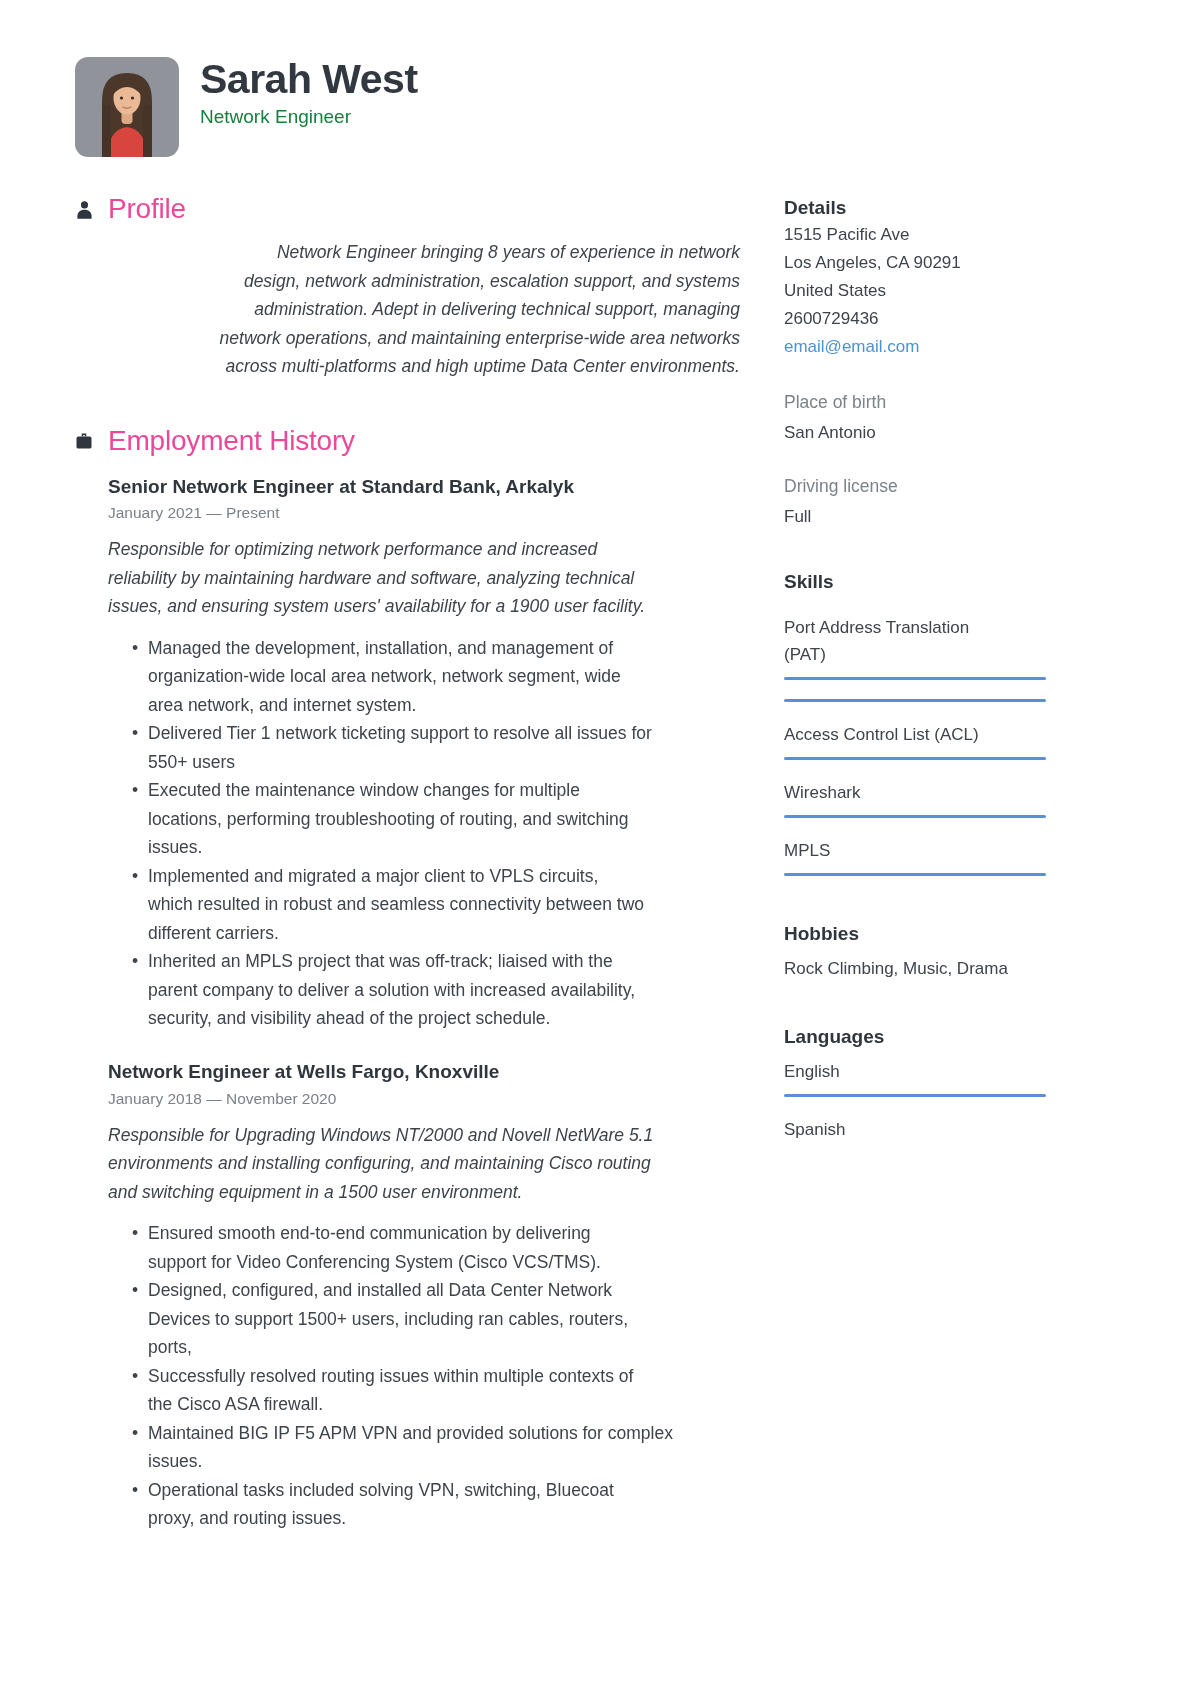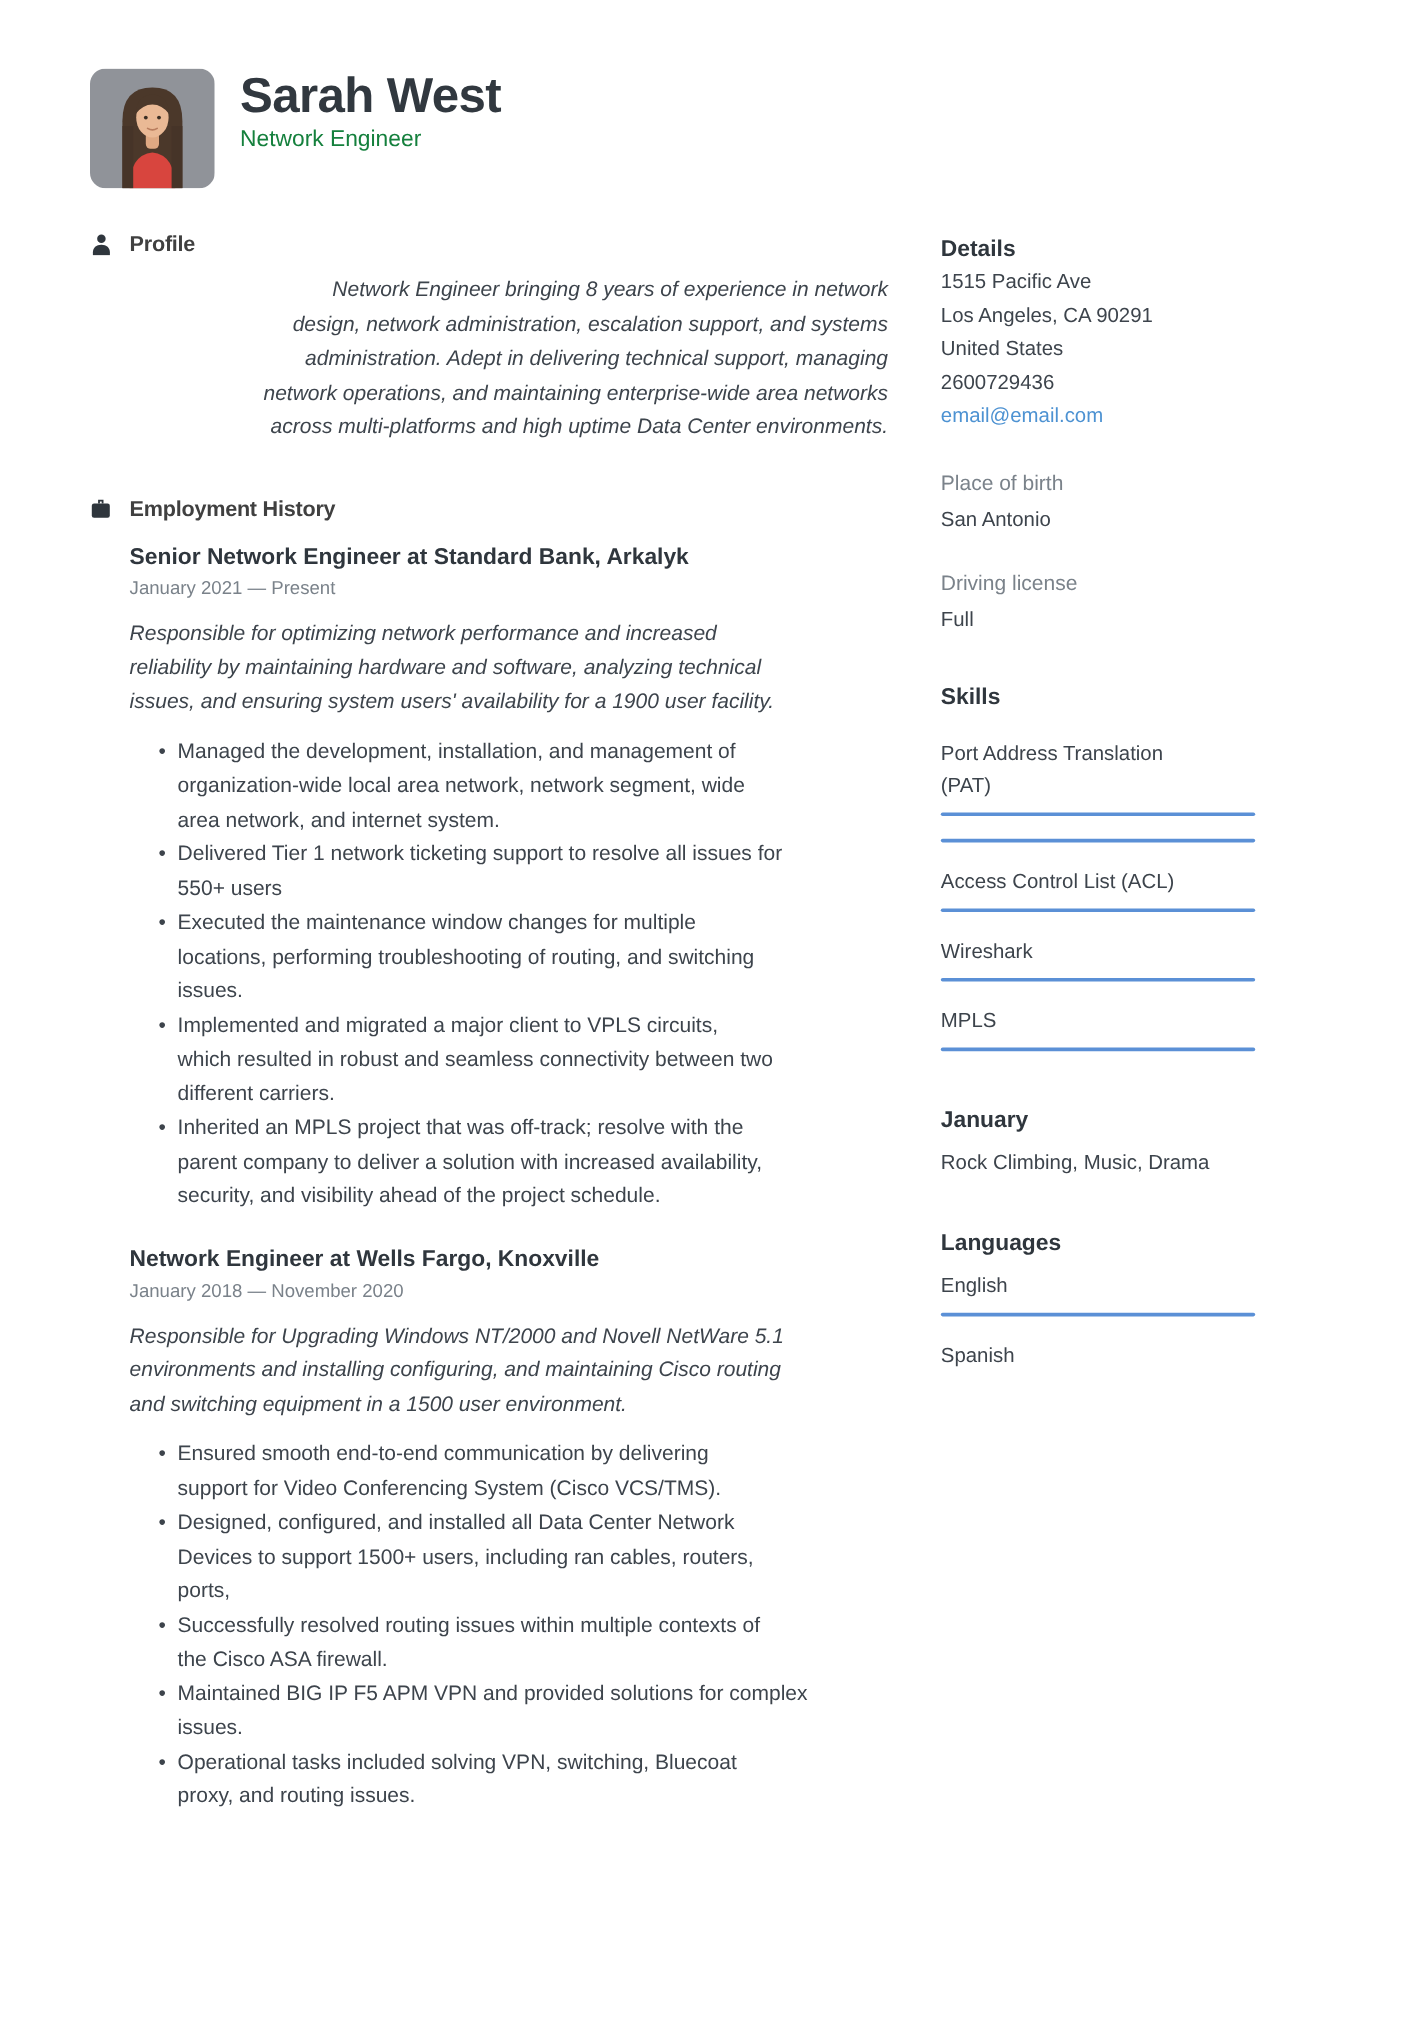--- a/index.html
+++ b/index.html
@@ -29,21 +29,21 @@
 
   
   .columns{display:flex;margin-top:36px;}
   .main{width:665px;flex:0 0 auto;}
   .sidebar{width:262px;flex:0 0 auto;margin-left:44px;padding-top:3px;}
 
   
   .section-head{display:flex;align-items:center;gap:15px;}
   .section-icon{width:18px;height:20px;flex:0 0 auto;display:flex;align-items:center;justify-content:center;}
   .section-icon svg{display:block;fill:#2f363d;}
-  h2.section-title{font-size:18px;font-weight:700;color:#404040;margin:0;letter-spacing:-0.2px;}
+  h2.section-title{font-size:28px;font-weight:400;color:#ec4899;margin:0;letter-spacing:-0.2px;}
   .section-body{margin-left:33px;}
   .section + .section{margin-top:44px;}
 
   .prewrap{white-space:pre-line;}
   .lede{margin-top:13px;font-style:italic;font-size:17.5px;line-height:28.5px;color:var(--body-ink);}
 
   .job{margin-top:18px;}
   .job + .job{margin-top:27px;}
   .job-title{font-size:19px;font-weight:700;color:#2f363d;line-height:1.25;}
   .job-period{margin-top:6px;font-size:15.5px;color:var(--muted);}
@@ -145,21 +145,21 @@
 organization-wide local area network, network segment, wide
 area network, and internet system.</li>
               <li class="prewrap">Delivered Tier 1 network ticketing support to resolve all issues for
 550+ users</li>
               <li class="prewrap">Executed the maintenance window changes for multiple
 locations, performing troubleshooting of routing, and switching
 issues.</li>
               <li class="prewrap">Implemented and migrated a major client to VPLS circuits,
 which resulted in robust and seamless connectivity between two
 different carriers.</li>
-              <li class="prewrap">Inherited an MPLS project that was off-track; resolve with the
+              <li class="prewrap">Inherited an MPLS project that was off-track; liaised with the
 parent company to deliver a solution with increased availability,
 security, and visibility ahead of the project schedule.</li>
             </ul>
           </div>
 
           <div class="job">
             <div class="job-title">Network Engineer at Wells Fargo, Knoxville</div>
             <div class="job-period">January 2018 — November 2020</div>
             <div class="job-summary prewrap">Responsible for Upgrading Windows NT/2000 and Novell NetWare 5.1
 environments and installing configuring, and maintaining Cisco routing
@@ -222,21 +222,21 @@
           <div class="skill-label prewrap">Wireshark</div>
           <div class="bar"></div>
         </div>
         <div class="skill">
           <div class="skill-label prewrap">MPLS</div>
           <div class="bar"></div>
         </div>
       </div>
 
       <div class="hobbies-block">
-        <div class="sb-heading">January</div>
+        <div class="sb-heading">Hobbies</div>
         <div class="hobbies-text">Rock Climbing, Music, Drama</div>
       </div>
 
       <div class="languages-block">
         <div class="sb-heading">Languages</div>
         <div class="lang">
           <div class="lang-label">English</div>
           <div class="bar"></div>
         </div>
         <div class="lang">

